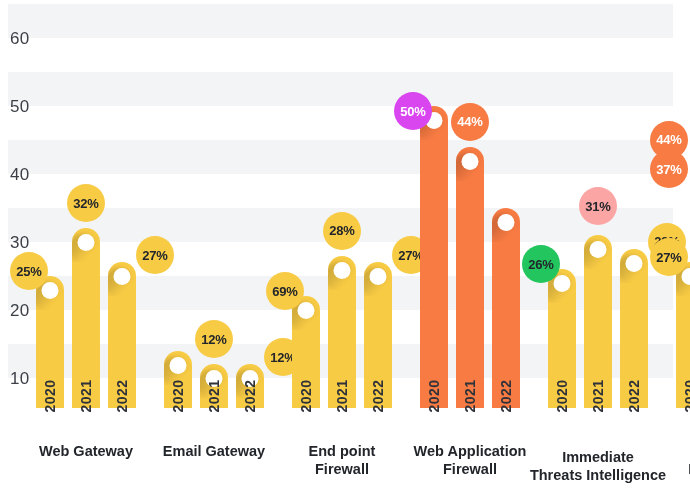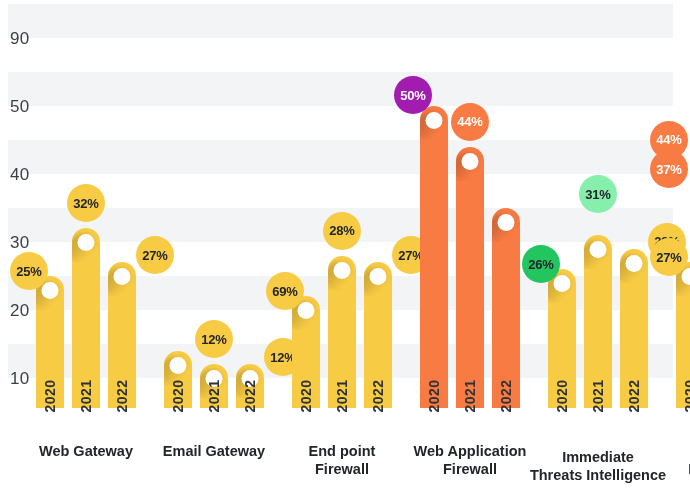--- a/index.html
+++ b/index.html
@@ -105,21 +105,21 @@
         <div class="gridline" style="top: 224px;"></div>
         <div class="band" style="top: 190px; height: 34px;"></div>
         <div class="gridline" style="top: 292px;"></div>
         <div class="band" style="top: 258px; height: 34px;"></div>
         <div class="gridline" style="top: 360px;"></div>
         <div class="band" style="top: 326px; height: 34px;"></div>
       </div>
   </div>
 
   <div id="yaxis">
-      <div class="ytick" style="top: 30px;">90</div>
+      <div class="ytick" style="top: 30px;">60</div>
       <div class="ytick" style="top: 98px;">50</div>
       <div class="ytick" style="top: 166px;">40</div>
       <div class="ytick" style="top: 234px;">30</div>
       <div class="ytick" style="top: 302px;">20</div>
       <div class="ytick" style="top: 370px;">10</div>
     </div>
 
   <div class="bars-layer" id="bars-layer">
       <div class="bar-wrap" style="left: 36px; bottom: 85px; height: 132px; width: 28px;">
         <div class="bar y" style="height: 132px; background: rgb(248, 203, 69);">
@@ -192,21 +192,21 @@
         </div>
       </div>
       <div class="badge y" style="background: rgb(248, 203, 69); left: 392px; top: 236.4px;">27%</div>
       <div class="bar-wrap" style="left: 420px; bottom: 85px; height: 302px; width: 28px;">
         <div class="bar o" style="height: 302px; background: rgb(248, 123, 67);">
           <div class="head-shadow"></div>
           <div class="dot"></div>
           <div class="yearlabel">2020</div>
         </div>
       </div>
-      <div class="badge o" style="background: #a21caf; left: 394px; top: 76px;">50%</div>
+      <div class="badge o" style="background: #d946ef; left: 394px; top: 92px;">50%</div>
       <div class="bar-wrap" style="left: 456px; bottom: 85px; height: 261.2px; width: 28px;">
         <div class="bar o" style="height: 261.2px; background: rgb(248, 123, 67);">
           <div class="head-shadow"></div>
           <div class="dot"></div>
           <div class="yearlabel">2021</div>
         </div>
       </div>
       <div class="badge o" style="background: rgb(248, 123, 67); left: 451px; top: 102.8px;">44%</div>
       <div class="bar-wrap" style="left: 492px; bottom: 85px; height: 200px; width: 28px;">
         <div class="bar o" style="height: 200px; background: rgb(248, 123, 67);">
@@ -223,21 +223,21 @@
         </div>
       </div>
       <div class="badge y" style="background: #22c55e; left: 522px; top: 245.2px;">26%</div>
       <div class="bar-wrap" style="left: 584px; bottom: 85px; height: 172.8px; width: 28px;">
         <div class="bar y" style="height: 172.8px; background: rgb(248, 203, 69);">
           <div class="head-shadow"></div>
           <div class="dot"></div>
           <div class="yearlabel">2021</div>
         </div>
       </div>
-      <div class="badge y" style="background: #86efac; left: 579px; top: 175px;">31%</div>
+      <div class="badge y" style="background: #fca5a5; left: 579px; top: 187px;">31%</div>
       <div class="bar-wrap" style="left: 620px; bottom: 85px; height: 159.2px; width: 28px;">
         <div class="bar y" style="height: 159.2px; background: rgb(248, 203, 69);">
           <div class="head-shadow"></div>
           <div class="dot"></div>
           <div class="yearlabel">2022</div>
         </div>
       </div>
       <div class="badge y" style="background: rgb(248, 203, 69); left: 648px; top: 222.8px;">29%</div>
       <div class="bar-wrap" style="left: 676px; bottom: 85px; height: 145.6px; width: 28px;">
         <div class="bar y" style="height: 145.6px; background: rgb(248, 203, 69);">

